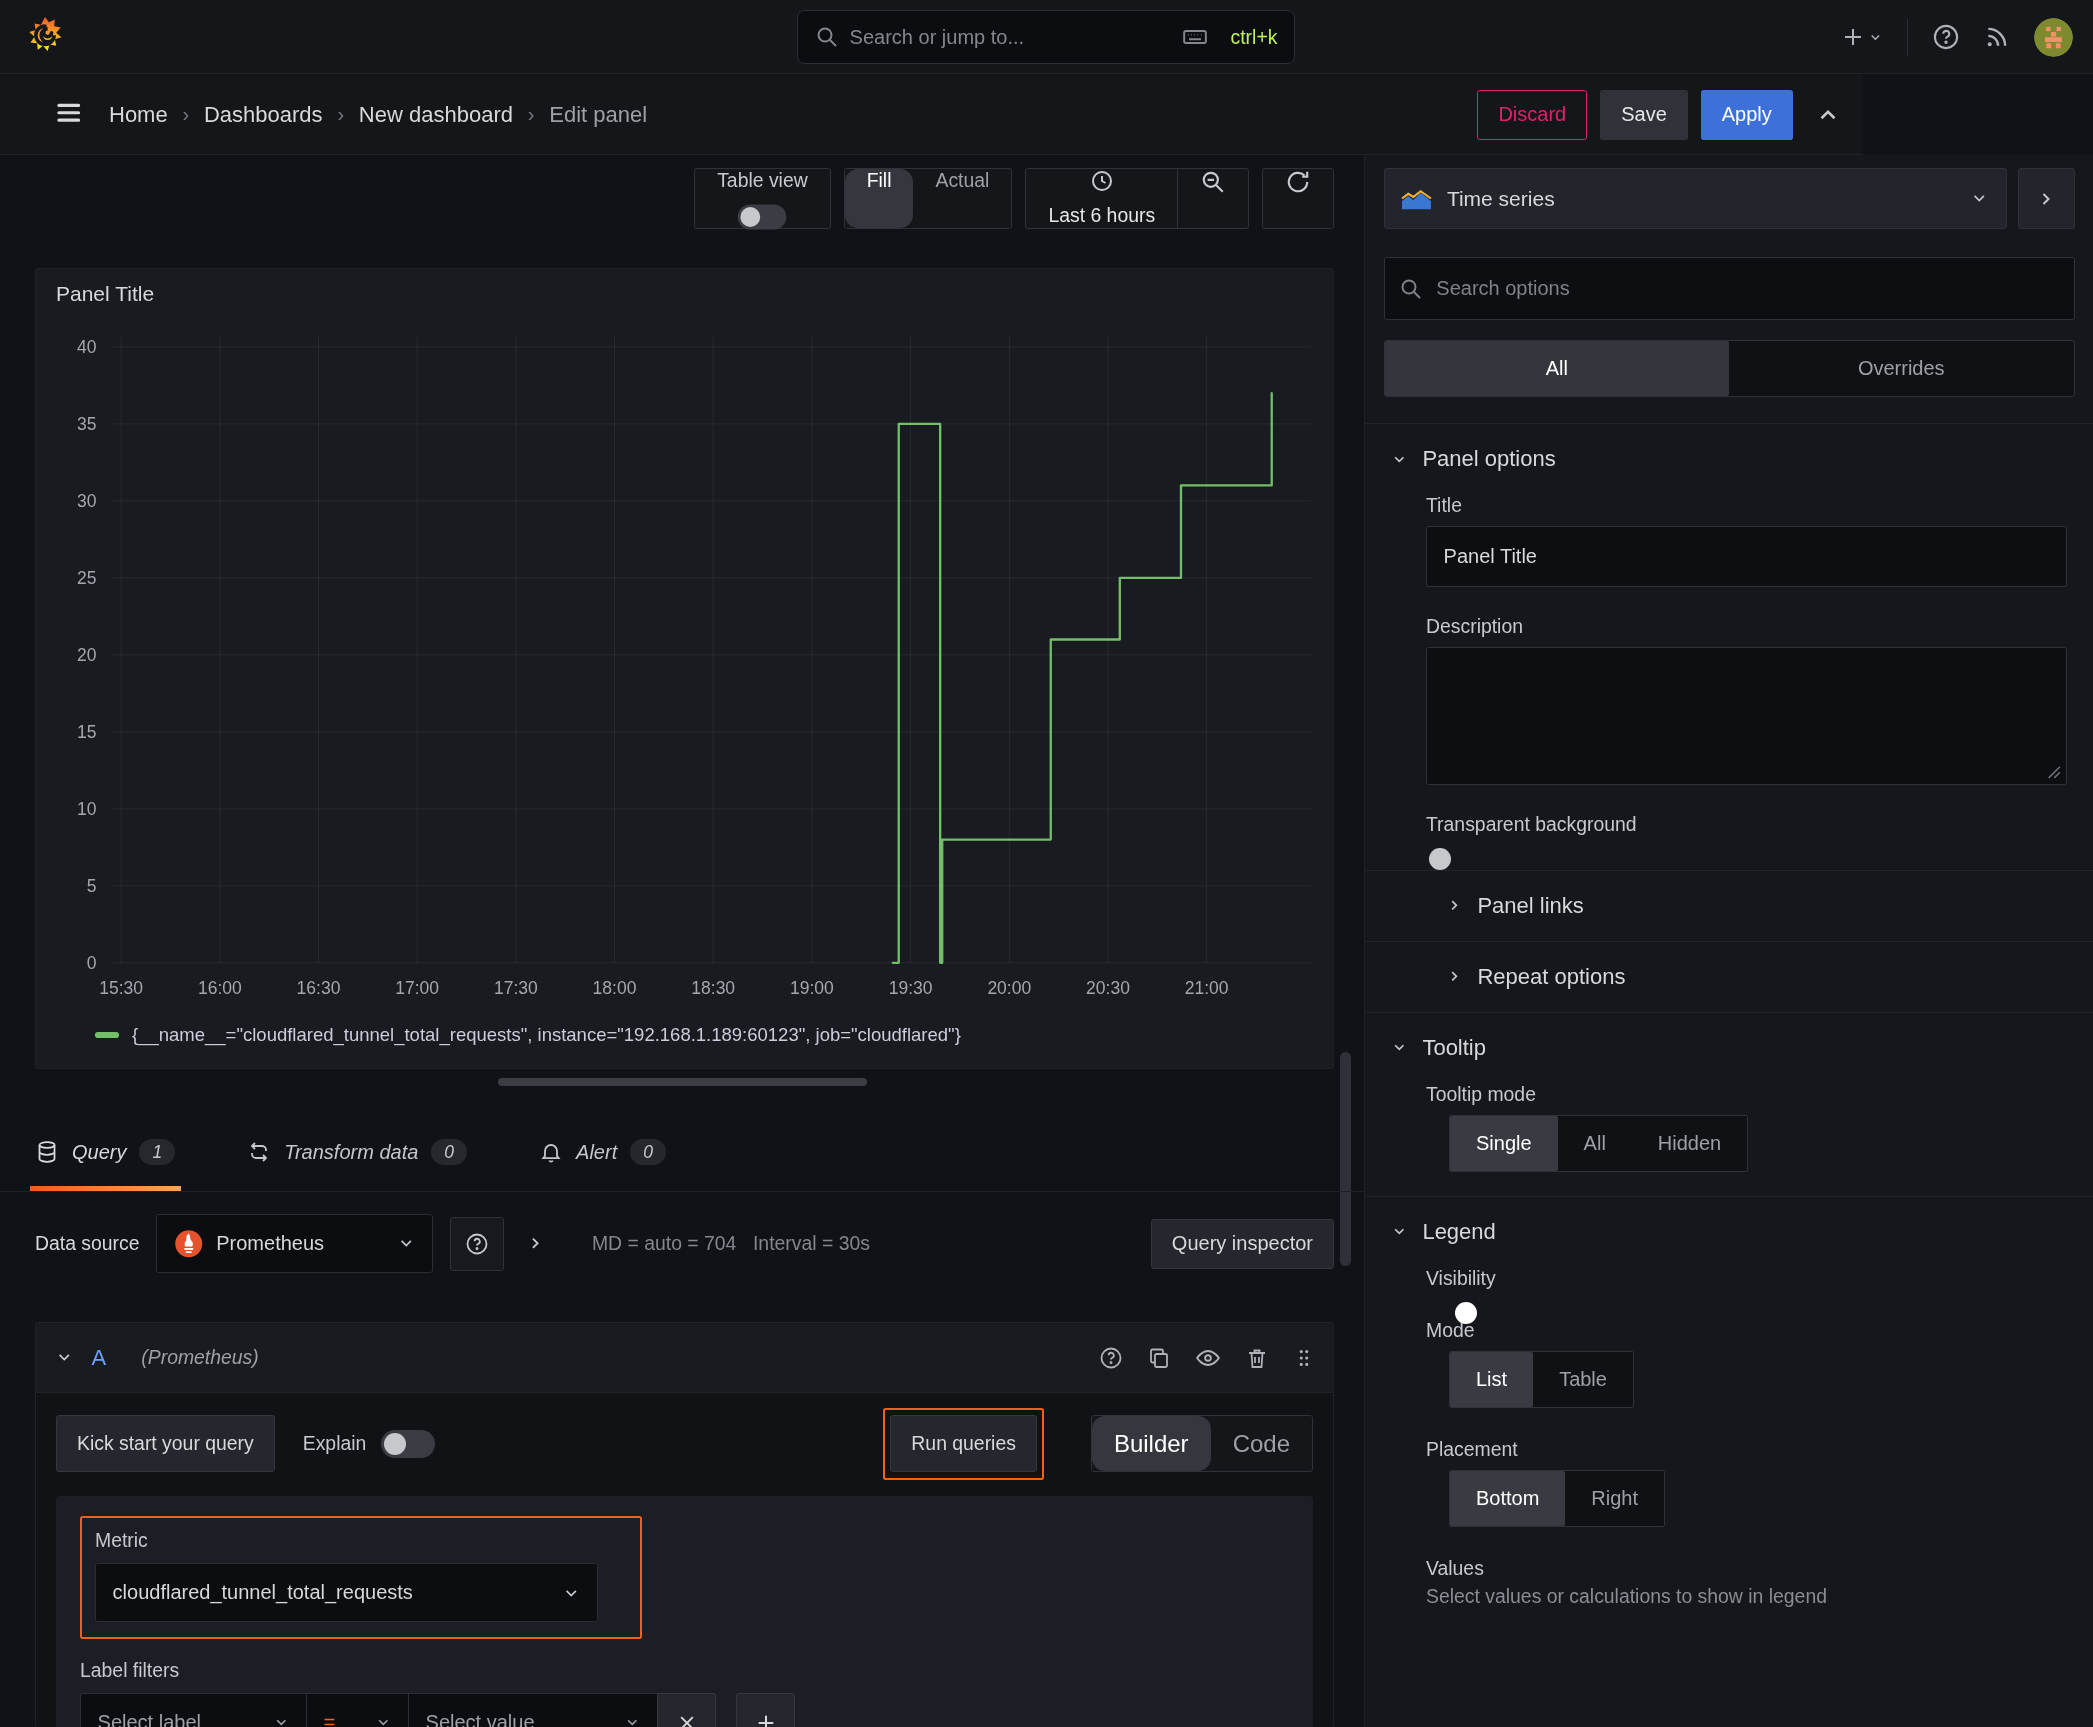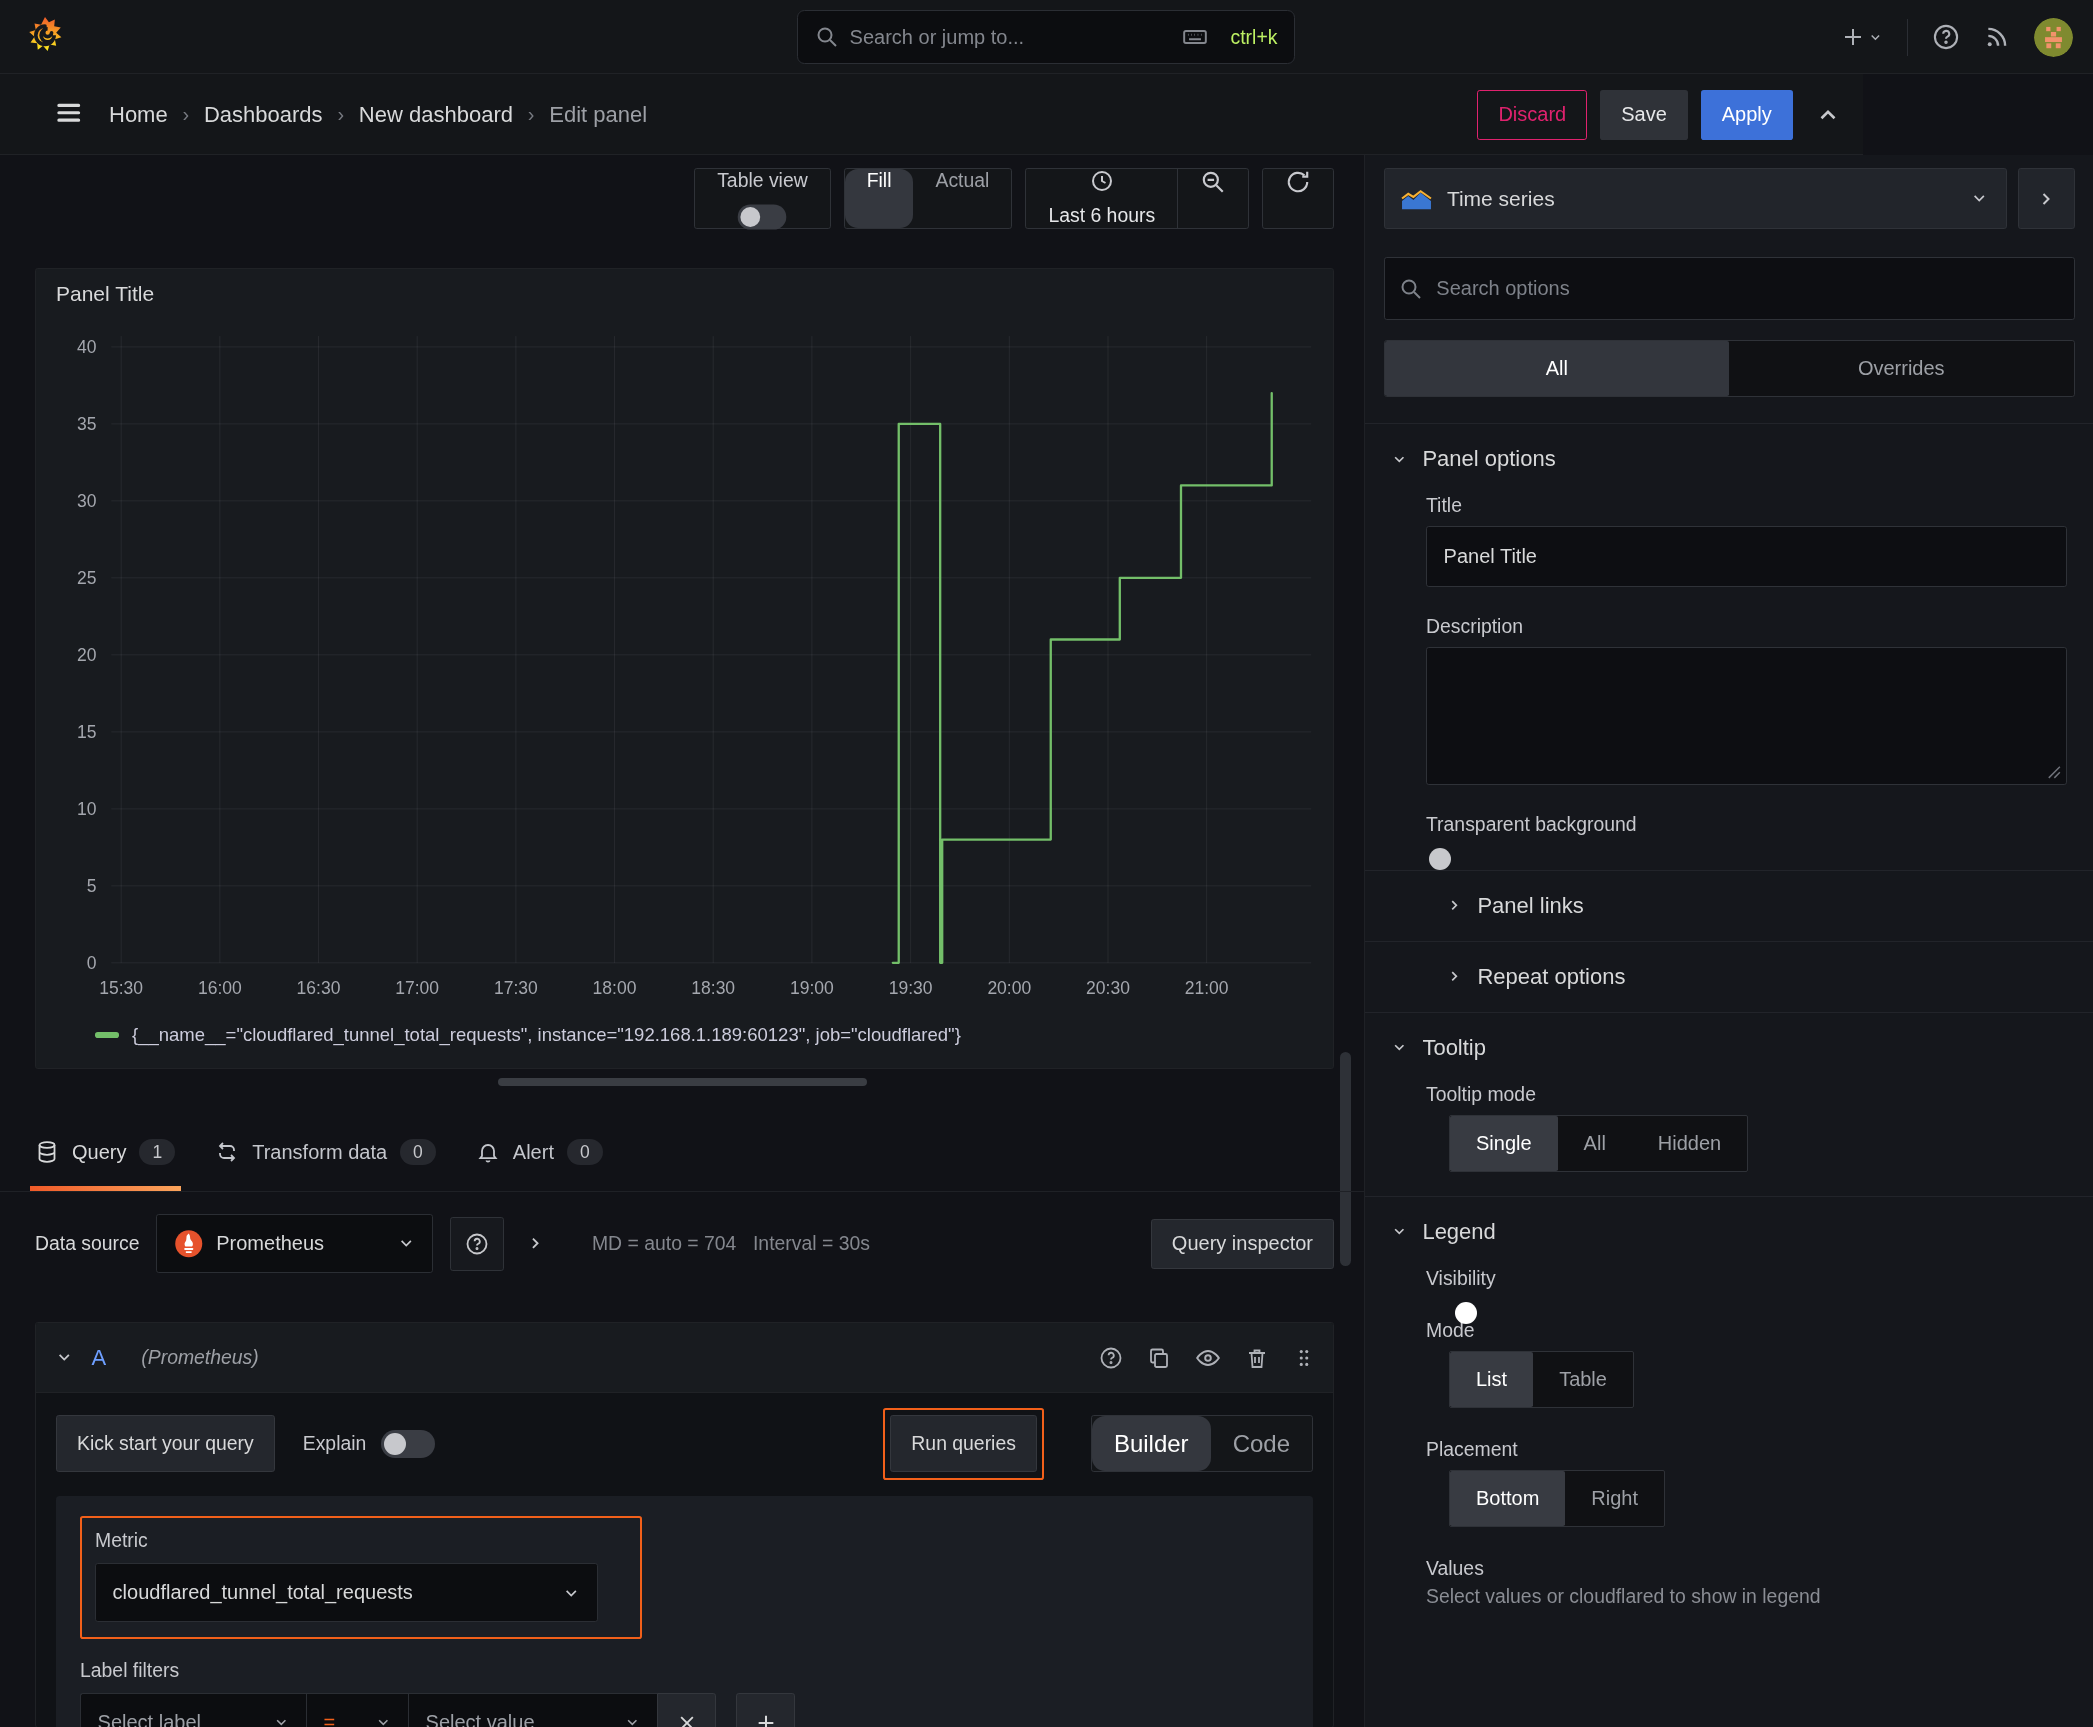--- a/index.html
+++ b/index.html
@@ -48,21 +48,21 @@
   
   #panel{position:absolute;left:35px;top:268px;width:1299px;height:801px;background:var(--panel);border:0.9px solid #202226;border-radius:2.8px;}
   #panel-title{position:absolute;left:20px;top:13px;font-size:21px;color:var(--text);}
   #chart{position:absolute;left:7.4px;top:54px;}
   .tick{fill:#a4a7ae;font-size:19px;font-family:"Liberation Sans",sans-serif;}
   #chart-legend{position:absolute;left:59px;top:755px;display:flex;align-items:center;gap:13px;font-size:18.5px;color:#ccccdc;}
   #legend-swatch{width:24px;height:5.5px;border-radius:2.8px;background:var(--green);}
   #hscroll{position:absolute;left:498px;top:1078px;width:369px;height:8.3px;border-radius:4.6px;background:#3a3d43;}
   #vscroll{position:absolute;left:1340px;top:1052px;width:11px;height:214px;border-radius:5.5px;background:#2e3137;}
   
-  #tabs{position:absolute;left:0;top:1113px;width:1364px;height:79px;border-bottom:0.9px solid #1f2126;display:flex;align-items:center;gap:40px;padding-left:35px;}
+  #tabs{position:absolute;left:0;top:1113px;width:1364px;height:79px;border-bottom:0.9px solid #1f2126;display:flex;align-items:center;gap:72px;padding-left:35px;font-style:italic;}
   .tab{position:relative;height:100%;display:flex;align-items:center;gap:13px;font-size:20px;color:#c4c6cc;cursor:pointer;}
   .tab .badge{background:#26282e;color:#c7c8cc;font-size:17.5px;padding:2.8px 13px;border-radius:13px;}
   .tab.active::after{content:"";position:absolute;left:-5.5px;right:-5.5px;bottom:0;height:4.6px;background:linear-gradient(90deg,#F05A28,#FBA45C);}
   
   #ds-row{position:absolute;left:35px;top:1214px;width:1299px;height:59px;display:flex;align-items:center;gap:16.6px;}
   #ds-row .label{font-size:19.4px;color:var(--text);}
   .select-box{height:59px;background:#0c0d10;border:0.9px solid #2b2e34;border-radius:2.8px;display:flex;align-items:center;gap:13px;padding:0 16.6px;font-size:20px;color:var(--text);cursor:pointer;}
   .icon-btn{width:54px;height:54px;border:0.9px solid var(--border);border-radius:2.8px;background:#17191e;display:flex;align-items:center;justify-content:center;color:#c7c8cc;cursor:pointer;}
   .stats{color:#84878e;font-size:19.4px;white-space:nowrap;}
   #inspector-btn{margin-left:auto;background:#24272d;border:0.9px solid #34373d;color:var(--text);}
@@ -600,18 +600,18 @@
         <div class="fld" style="margin-top:29.5px">Placement</div>
         <div class="seg">
           <div class="cell sel">
               <span>Bottom</span>
             </div>
           <div class="cell">
               <span>Right</span>
             </div>
         </div>
         <div class="fld" style="margin-top:29.5px;margin-bottom:0">Values</div>
-        <div class="muted-desc">Select values or cloudflared to show in legend</div>
+        <div class="muted-desc">Select values or calculations to show in legend</div>
       </div>
     </div>
   </div>
 </div>
 
 
 </body></html>

